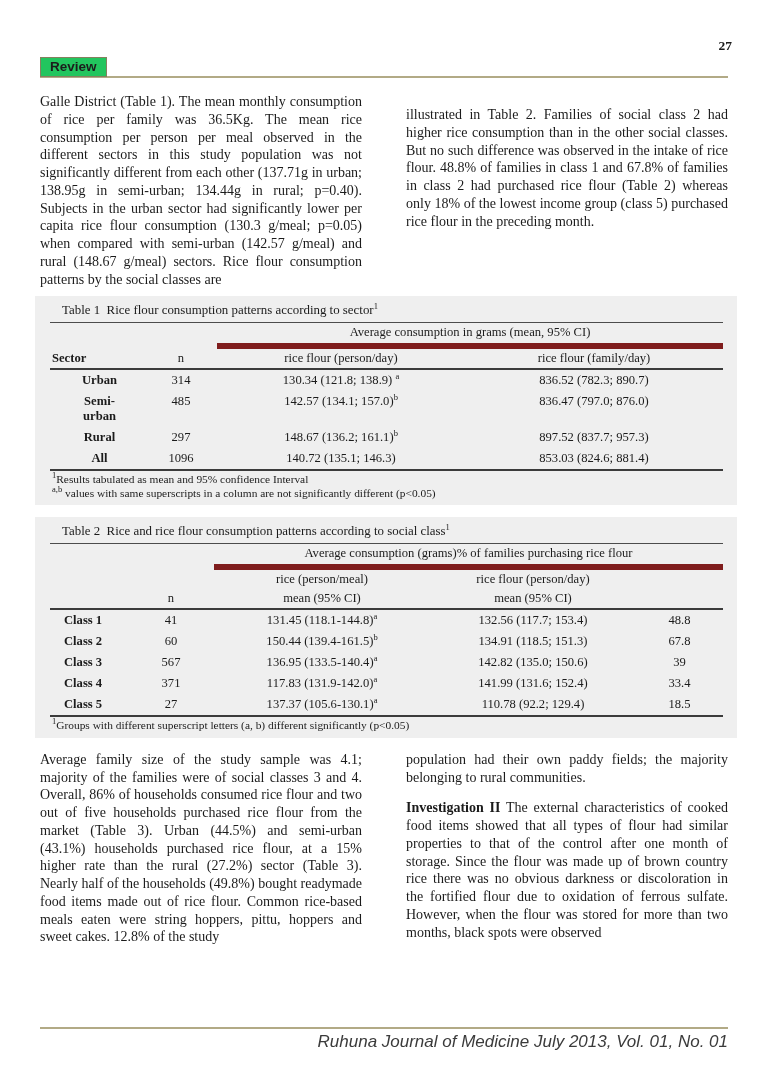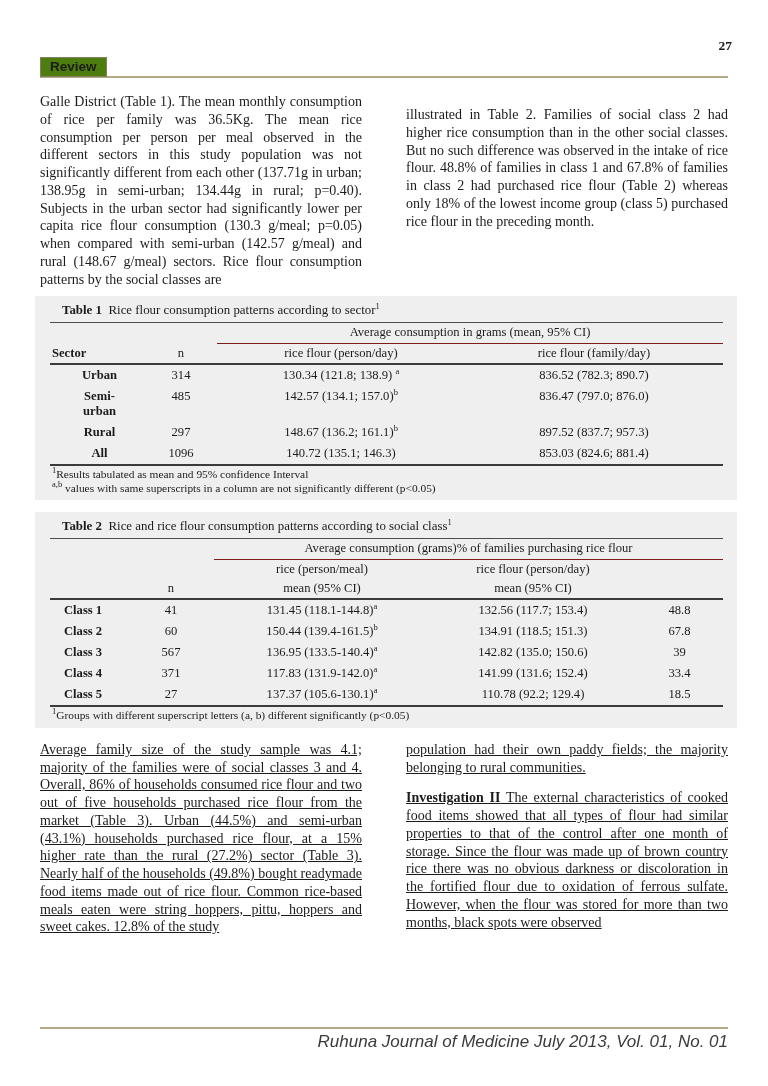--- a/index.html
+++ b/index.html
@@ -14,54 +14,54 @@
   .page-number {
     position:absolute; top:38px; right:36px;
     font-size:13.5px; font-weight:bold;
   }
   .header-rule {
     position:absolute; top:76px; left:40px; right:40px;
     border-top:2px solid #b2aa86;
   }
   .review-badge {
     position:absolute; left:40px; top:57px; z-index:2;
-    background:#4d7c0f; border:1px solid #85805f;
+    background:#22c55e; border:1px solid #85805f;
     padding:1px 9px 2px 9px;
     font-family:"Liberation Sans", sans-serif;
     font-weight:bold; font-size:13.5px; color:#1c1c1c;
   }
   .content { position:absolute; top:93px; left:40px; right:40px; }
   .cols { display:flex; gap:44px; }
   .col { flex:1; text-align:justify; font-size:14px; line-height:1.27; }
   .bold-lead { font-weight:bold; }
   .para + .para { margin-top:13px; }
 
   
   .tpanel {
     background:#efefef;
     margin:8px -9px 0 -5px;
     padding:6px 14px 4px 15px;
   }
-  .tpanel + .cols { margin-top:13px;text-decoration:underline; }
+  .tpanel + .cols { margin-top:13px; }
   .t-title { font-size:12.9px; padding:1px 0 4px 12px; }
-  .t-title .tlabel { font-weight:bold; }
+  .t-title .tlabel { font-weight:normal; }
   sup { font-size:8.5px; line-height:0; }
 
   .tgrid { display:grid; font-size:12.6px; }
   .t1 { grid-template-columns:95px 72px 248px 1fr; }
   .t2 { grid-template-columns:78px 86px 216px 206px 1fr; }
   .rule-full { grid-column:1 / -1; border-top:1px solid #4c4c4c; }
   .rule-thick { grid-column:1 / -1; border-top:2px solid #3b3b3b; }
   .cell { padding:3px 2px; }
   .cell.hd { padding:2px 2px; }
   .ctr { text-align:center; }
   .lft { text-align:left;font-weight:bold; }
   .span2 { grid-column:span 2; }
   .span3 { grid-column:span 3; }
-  .spanhead { border-bottom:1px solid #7f1d1d; padding:2px 2px 3px 2px; text-align:center; }
+  .spanhead { border-bottom:6px solid #7f1d1d; padding:2px 2px 3px 2px; text-align:center; }
   .first1 { padding-left:6px; }
   .first2 { padding-left:14px; }
   .pre { white-space:pre-line;text-align:center; }
   .footnotes { font-size:11.4px; line-height:1.18; padding:2px 0 1px 2px; }
 
   
   .footer-rule {
     position:absolute; top:1027px; left:40px; right:40px;
     border-top:2px solid #b2aa86;
   }

